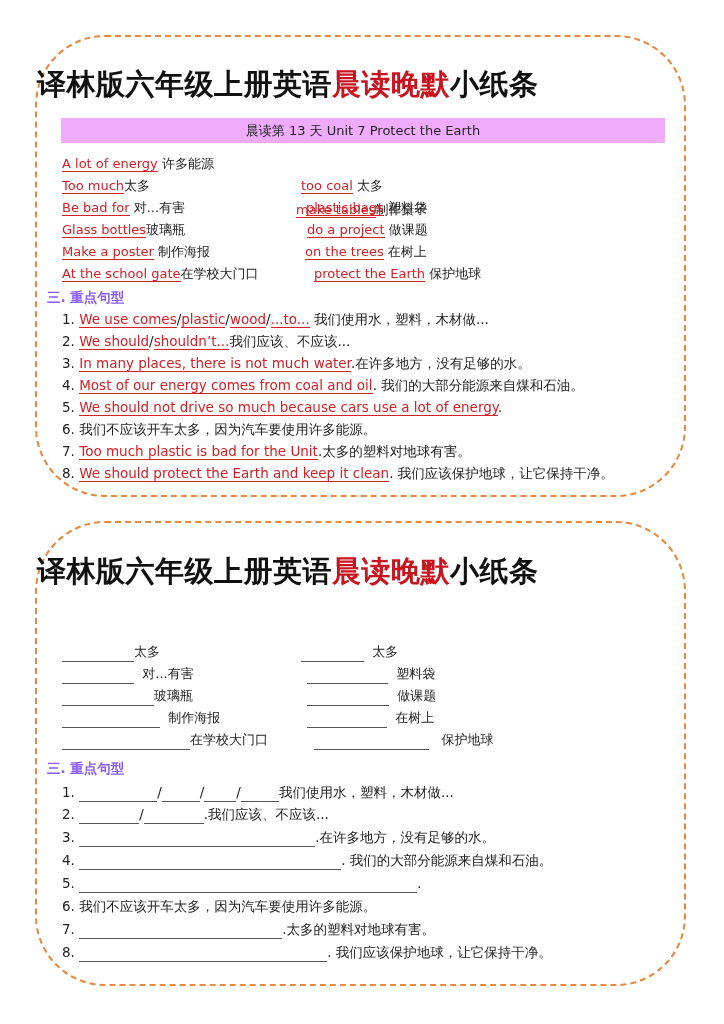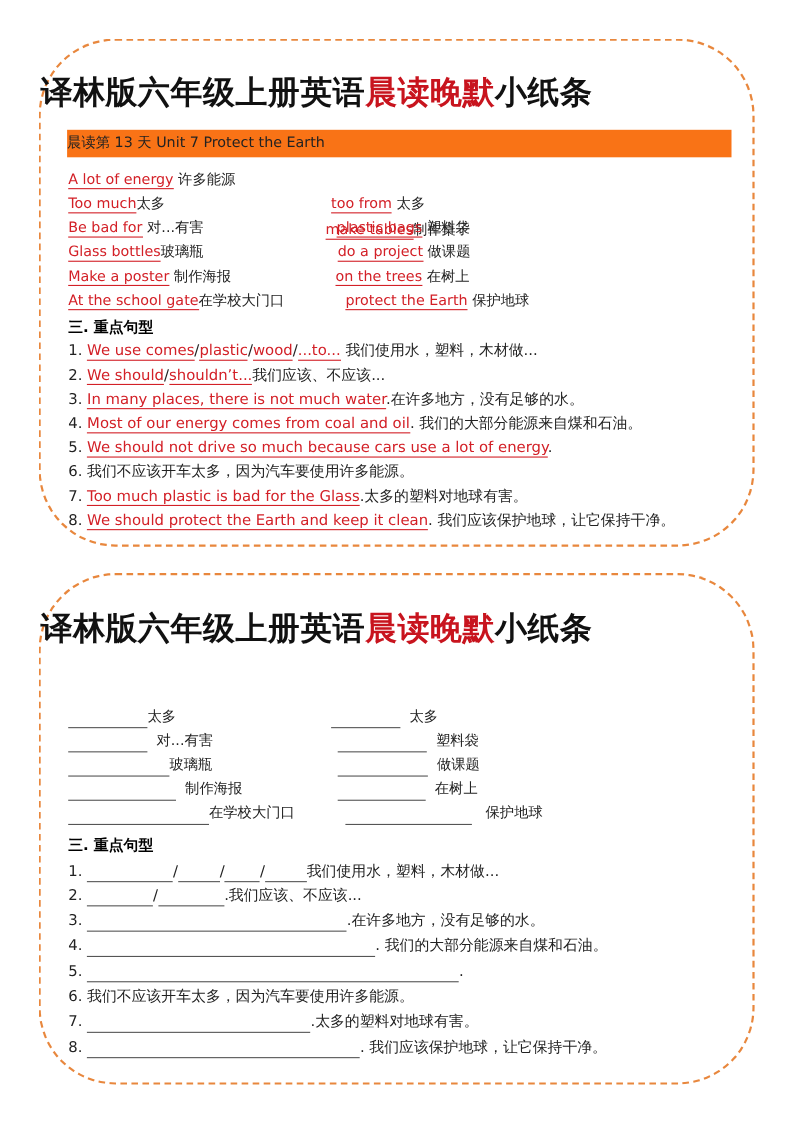--- a/index.html
+++ b/index.html
@@ -7,63 +7,63 @@
          font-family:"DejaVu Sans", "Liberation Sans", sans-serif; color:#222; }
   .card { position:absolute; left:35px; width:651px; border:2.5px dashed #e8873d;
           border-radius:70px; box-sizing:border-box; }
   #card1 { top:35px; height:462px; }
   #card2 { top:521px; height:465px; }
   .title { position:absolute; left:0; right:0; font-size:29px;
            font-weight:bold; color:#111; letter-spacing:0.5px; }
   .title .hl { color:#c8141e; }
   #card1 .title { top:28px; }
   #card2 .title { top:29px; }
-  .band { position:absolute; left:24px; width:604px; height:25px; background:#f97316;
-          font-size:13px; line-height:25px; color:#222; }
+  .band { position:absolute; left:24px; width:604px; height:25px; background:#f0abfc;
+          text-align:center; font-size:13px; line-height:25px; color:#222; }
   #card1 .band { top:81px; }
   #card2 .band { top:83px; }
   .vrow { position:absolute; height:22px; font-size:13px; line-height:20px; white-space:nowrap; }
   .en { color:#d32027; border-bottom:1px solid #d32027; }
   .cn { color:#222; }
   .blank { display:inline-block; border-bottom:1px solid #555; height:15px; vertical-align:bottom; }
-  .sec { position:absolute; left:25px; font-size:13.5px; font-weight:bold; color:#000000; }
+  .sec { position:absolute; left:10px; font-size:13.5px; font-weight:bold; color:#8b5cf6; }
   .sent { position:absolute; left:25px; font-size:13.5px; line-height:20px; white-space:nowrap; color:#222; }
 </style>
 </head>
 <body>
 
 <div class="card" id="card1">
   <div class="title">
     <span>译林版六年级上册英语</span><span class="hl">晨读晚默</span><span>小纸条</span>
   </div>
   <div class="band">晨读第 13 天  Unit 7 Protect the Earth</div>
 
   <div class="vrow" style="left:25px; top:117px;"><span class="en">A lot of energy</span> <span class="cn">许多能源</span></div>
   <div class="vrow" style="left:25px; top:139px;"><span class="en">Too much</span><span class="cn">太多</span></div>
   <div class="vrow" style="left:25px; top:161px;"><span class="en">Be bad for</span> <span class="cn">对...有害</span></div>
   <div class="vrow" style="left:25px; top:183px;"><span class="en">Glass bottles</span><span class="cn">玻璃瓶</span></div>
   <div class="vrow" style="left:25px; top:227px;"><span class="en">At the school gate</span><span class="cn">在学校大门口</span></div>
   <div class="vrow" style="left:25px; top:205px;"><span class="en">Make a poster</span> <span class="cn">制作海报</span></div>
 
   <div class="vrow" style="left:259px; top:117px;margin-top:46px;"><span class="en">make tables</span><span class="cn">制作桌子</span></div>
-  <div class="vrow" style="left:264px; top:139px;"><span class="en">too from</span> <span class="cn">太多</span></div>
+  <div class="vrow" style="left:264px; top:139px;"><span class="en">too coal</span> <span class="cn">太多</span></div>
   <div class="vrow" style="left:269px; top:161px;text-align:center;"><span class="en">plastic bags</span> <span class="cn">塑料袋</span></div>
   <div class="vrow" style="left:270px; top:183px;"><span class="en">do a project</span> <span class="cn">做课题</span></div>
   <div class="vrow" style="left:268px; top:205px;"><span class="en">on the trees</span> <span class="cn">在树上</span></div>
   <div class="vrow" style="left:277px; top:227px;"><span class="en">protect the Earth</span> <span class="cn">保护地球</span></div>
 
   <div class="sec" style="top:252px;">三. 重点句型</div>
 
   <div class="sent" style="top:272px;"><span>1.</span> <span class="en">We use comes</span>/<span class="en">plastic</span>/<span class="en">wood</span>/<span class="en">...to...</span> <span>我们使用水，塑料，木材做...</span></div>
   <div class="sent" style="top:294px;"><span>2.</span> <span class="en">We should</span>/<span class="en">shouldn’t...</span><span>我们应该、不应该...</span></div>
   <div class="sent" style="top:316px;"><span>3.</span> <span class="en">In many places, there is not much water</span><span>.在许多地方，没有足够的水。</span></div>
   <div class="sent" style="top:338px;"><span>4.</span> <span class="en">Most of our energy comes from coal and oil</span><span>. 我们的大部分能源来自煤和石油。</span></div>
   <div class="sent" style="top:360px;"><span>5.</span> <span class="en">We should not drive so much because cars use a lot of energy</span><span>.</span></div>
   <div class="sent" style="top:382px;"><span>6.</span> <span>我们不应该开车太多，因为汽车要使用许多能源。</span></div>
-  <div class="sent" style="top:404px;"><span>7.</span> <span class="en">Too much plastic is bad for the Glass</span><span>.太多的塑料对地球有害。</span></div>
+  <div class="sent" style="top:404px;"><span>7.</span> <span class="en">Too much plastic is bad for the Unit</span><span>.太多的塑料对地球有害。</span></div>
   <div class="sent" style="top:426px;"><span>8.</span> <span class="en">We should protect the Earth and keep it clean</span><span>. 我们应该保护地球，让它保持干净。</span></div>
 </div>
 
 <div class="card" id="card2">
   <div class="title">
     <span>译林版六年级上册英语</span><span class="hl">晨读晚默</span><span>小纸条</span>
   </div>
 
   <div class="vrow" style="left:25px; top:119px;"><span class="blank" style="width:72px"></span><span class="cn">太多</span></div>
   <div class="vrow" style="left:25px; top:141px;"><span class="blank" style="width:72px"></span> &nbsp;<span class="cn">对...有害</span></div>

